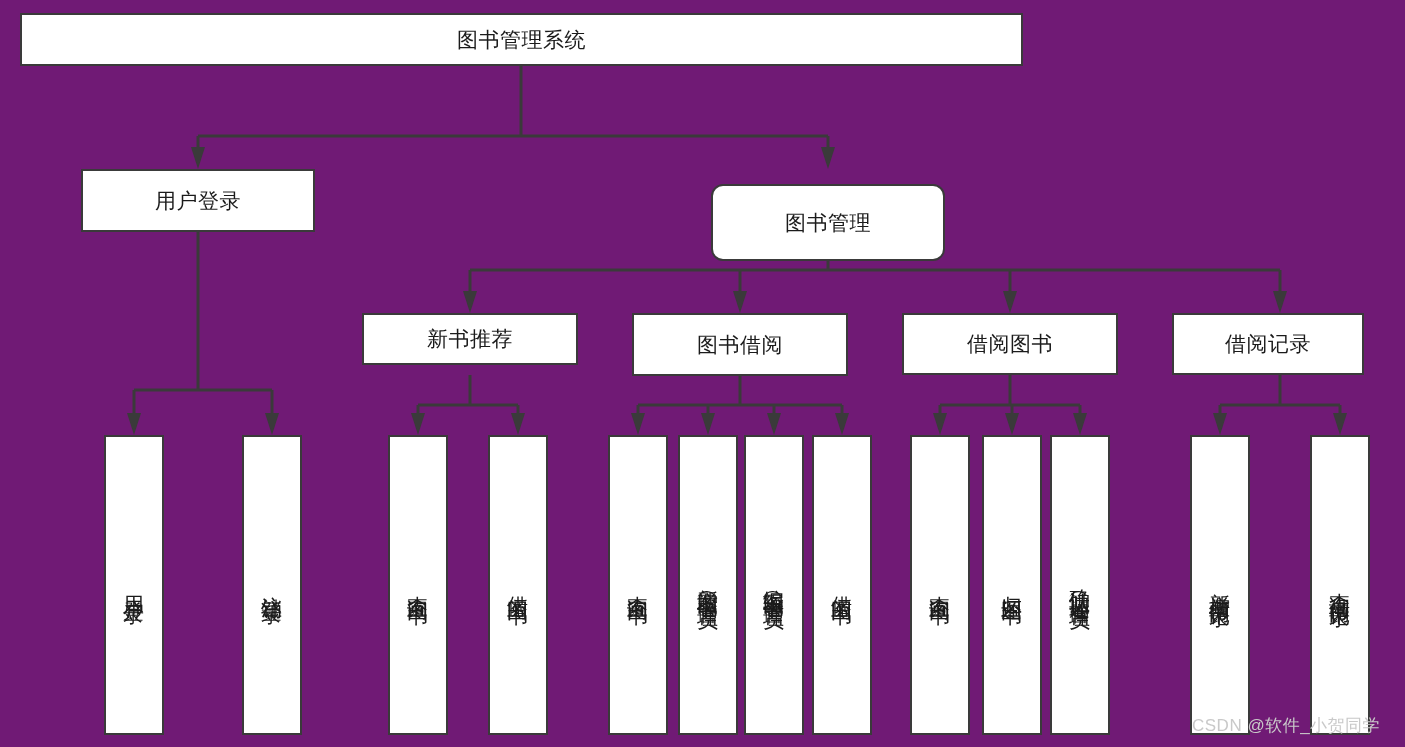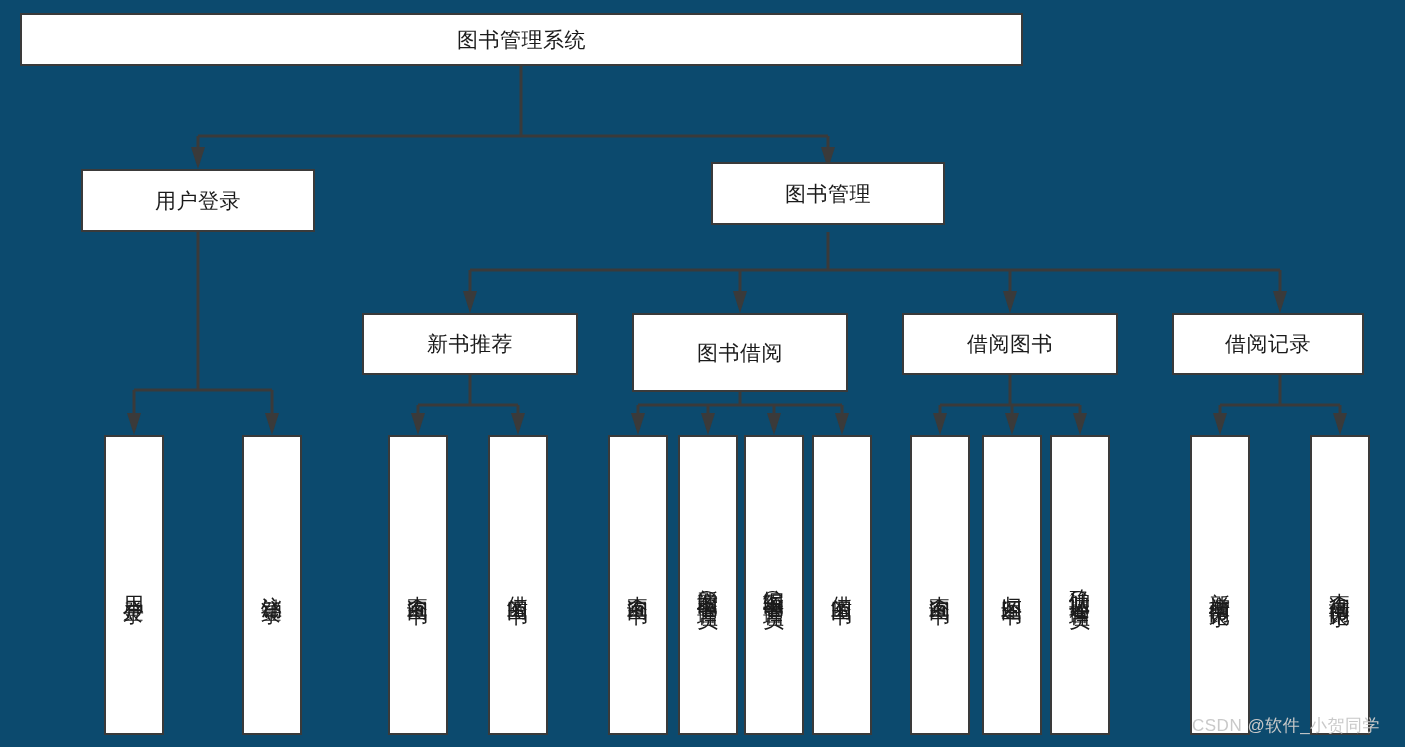--- a/index.html
+++ b/index.html
@@ -7,21 +7,21 @@
     padding: 0;
     background: #ffffff;
   }
   body {
     font-family: "Liberation Sans", "DejaVu Sans", sans-serif;
   }
   #canvas {
     position: relative;
     width: 1405px;
     height: 747px;
-    background: #0c4a6e;
+    background: #701a75;
     overflow: hidden;
   }
   svg#wires {
     position: absolute;
     left: 0;
     top: 0;
     width: 1405px;
     height: 747px;
     pointer-events: none;
   }
@@ -124,27 +124,27 @@
       </g>
   </svg>
 
   <div id="nodes">
       <div class="node h" style="left: 20px; top: 13px; width: 1003px; height: 53px; border-color: rgb(58, 58, 58); background: rgb(255, 255, 255); color: rgb(27, 27, 27);">
         <span class="htext">图书管理系统</span>
       </div>
       <div class="node h" style="left: 81px; top: 169px; width: 234px; height: 63px; border-color: rgb(58, 58, 58); background: rgb(255, 255, 255); color: rgb(27, 27, 27);">
         <span class="htext">用户登录</span>
       </div>
-      <div class="node h" style="left: 711px; top: 162px; width: 234px; height: 63px; border-color: rgb(58, 58, 58); background: rgb(255, 255, 255); color: rgb(27, 27, 27);">
+      <div class="node h" style="left: 711px; top: 184px; width: 234px; height: 77px; border-color: rgb(58, 58, 58); background: rgb(255, 255, 255); color: rgb(27, 27, 27); border-radius: 12px;">
         <span class="htext">图书管理</span>
       </div>
-      <div class="node h" style="left: 362px; top: 313px; width: 216px; height: 62px; border-color: rgb(58, 58, 58); background: rgb(255, 255, 255); color: rgb(27, 27, 27);">
+      <div class="node h" style="left: 362px; top: 313px; width: 216px; height: 52px; border-color: rgb(58, 58, 58); background: rgb(255, 255, 255); color: rgb(27, 27, 27);">
         <span class="htext">新书推荐</span>
       </div>
-      <div class="node h" style="left: 632px; top: 313px; width: 216px; height: 79px; border-color: rgb(58, 58, 58); background: rgb(255, 255, 255); color: rgb(27, 27, 27);">
+      <div class="node h" style="left: 632px; top: 313px; width: 216px; height: 63px; border-color: rgb(58, 58, 58); background: rgb(255, 255, 255); color: rgb(27, 27, 27);">
         <span class="htext">图书借阅</span>
       </div>
       <div class="node h" style="left: 902px; top: 313px; width: 216px; height: 62px; border-color: rgb(58, 58, 58); background: rgb(255, 255, 255); color: rgb(27, 27, 27);">
         <span class="htext">借阅图书</span>
       </div>
       <div class="node h" style="left: 1172px; top: 313px; width: 192px; height: 62px; border-color: rgb(58, 58, 58); background: rgb(255, 255, 255); color: rgb(27, 27, 27);">
         <span class="htext">借阅记录</span>
       </div>
       <div class="node v" style="left: 104px; top: 435px; width: 60px; height: 300px; border-color: rgb(58, 58, 58); background: rgb(255, 255, 255); color: rgb(27, 27, 27);">
         <span class="vtext">用户登录</span>

